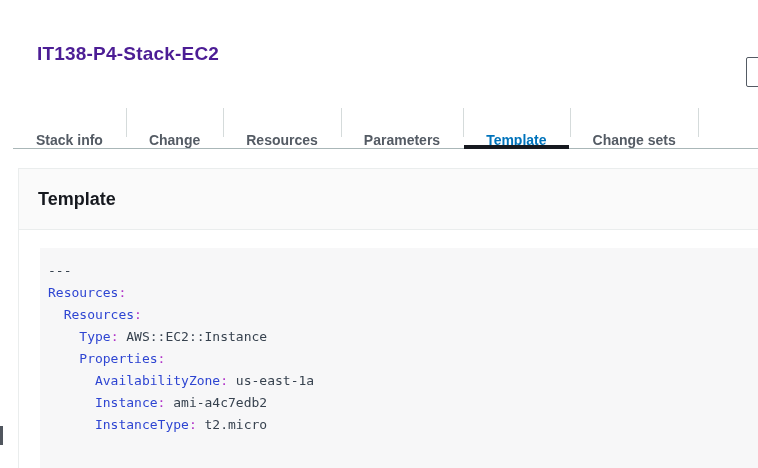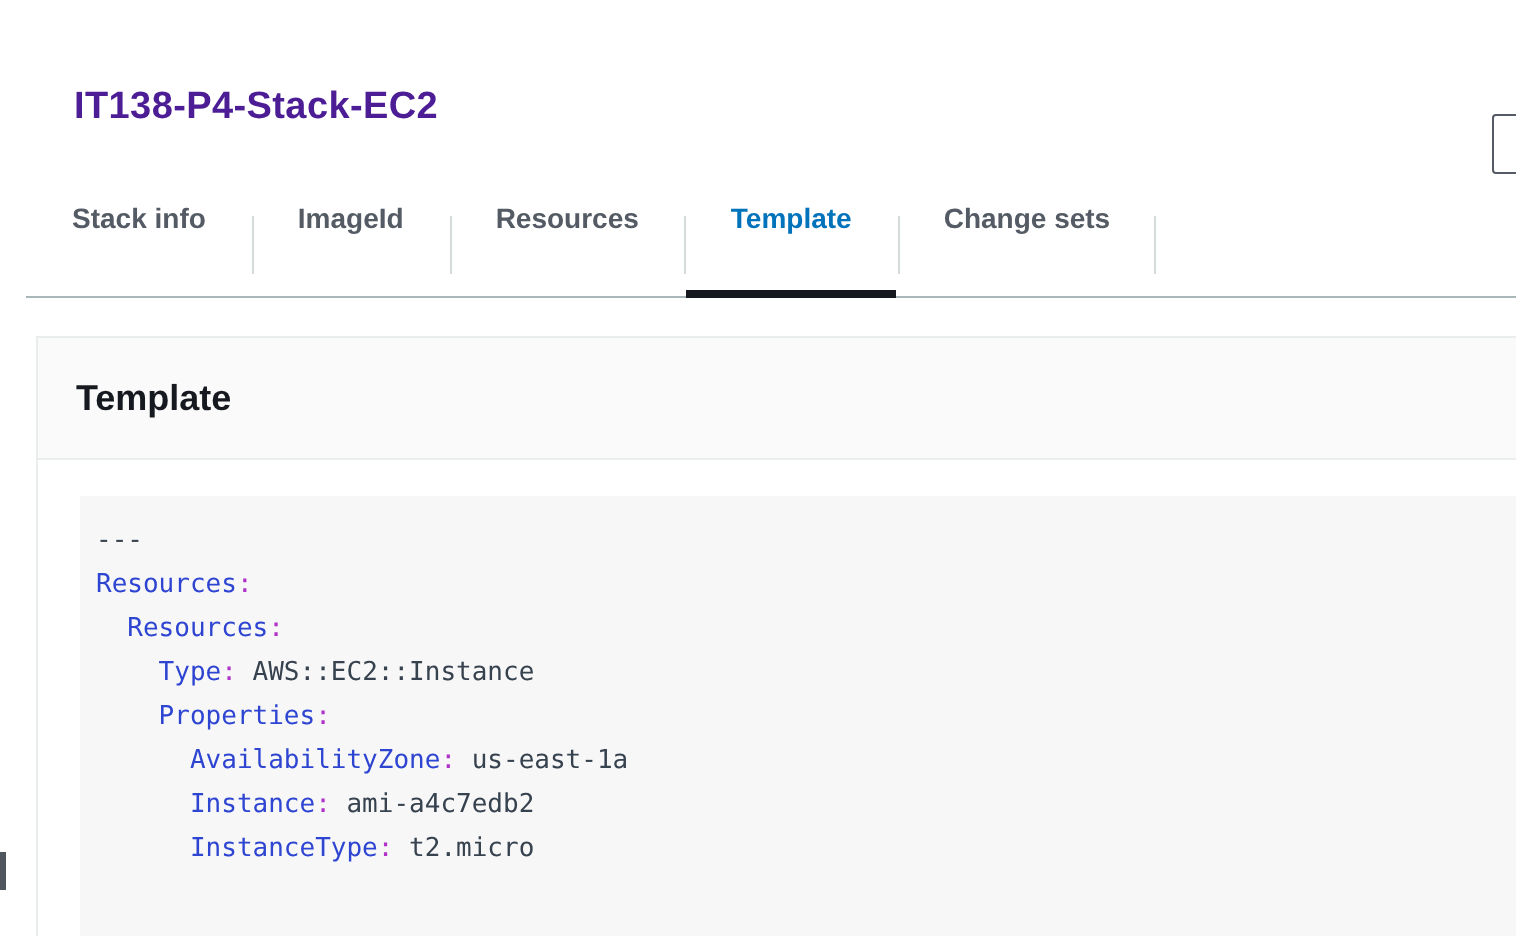--- a/index.html
+++ b/index.html
@@ -37,21 +37,21 @@
     position: absolute;
     left: 13px; top: 101px; right: -20px;
     height: 48px;
     display: flex;
     align-items: stretch;
     border-bottom: 1px solid #aab7b8;
   }
   .tab {
     position: relative;
     display: flex;
-    align-items: flex-start;
+    align-items: flex-end;
     padding: 0 23px;
     font-size: 14px;
     font-weight: 700;
     color: #545b64;
     cursor: pointer;
     white-space: nowrap;
   }
   .tab + .tab::before {
     content: "";
     position: absolute;
@@ -133,24 +133,27 @@
 
 <h1 class="page-title">IT138-P4-Stack-EC2</h1>
 
 <button class="partial-button"></button>
 
 <nav class="tabs">
   <div class="tab">
     <span>Stack info</span>
   </div>
   <div class="tab">
-    <span>ImageId</span>
+    <span>Change</span>
   </div>
   <div class="tab">
     <span>Resources</span>
+  </div>
+  <div class="tab">
+    <span>Parameters</span>
   </div>
   <div class="tab active">
     <span>Template</span>
     <span class="underline"></span>
   </div>
   <div class="tab">
     <span>Change sets</span>
   </div>
 </nav>
 

